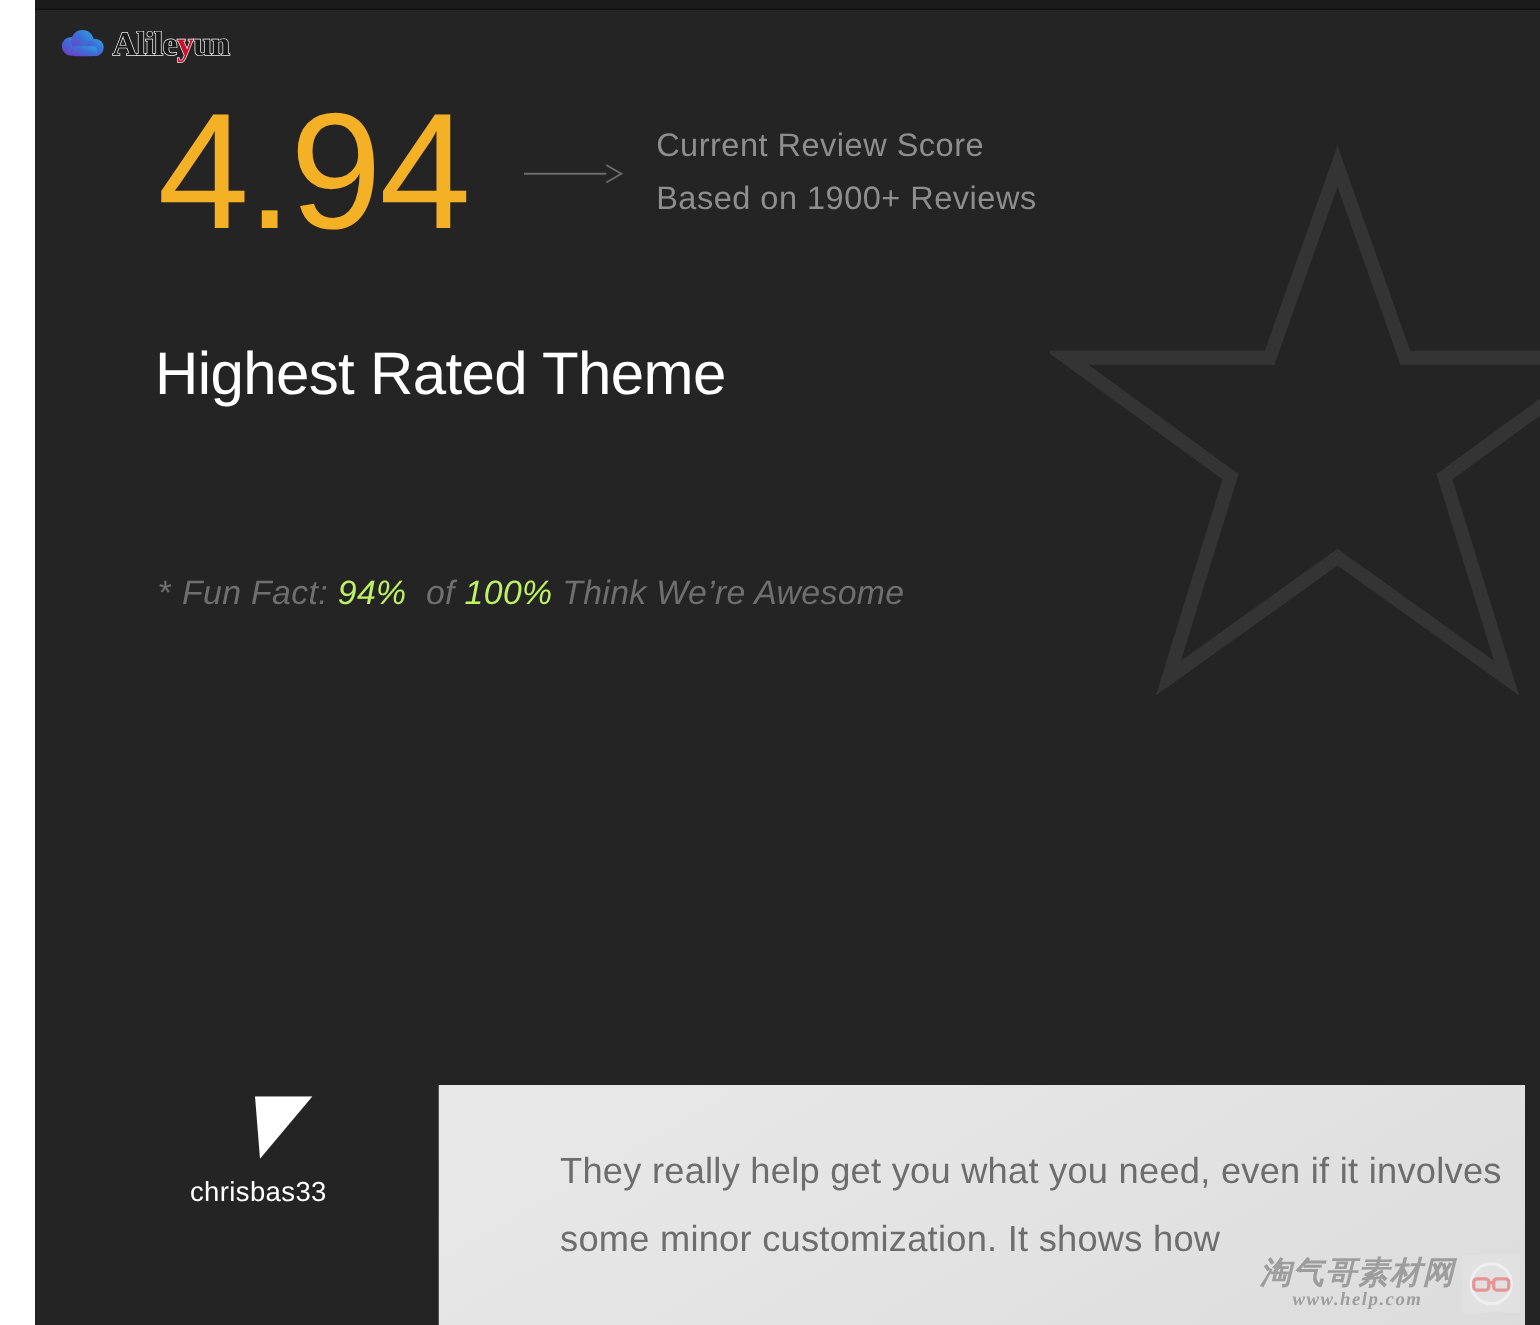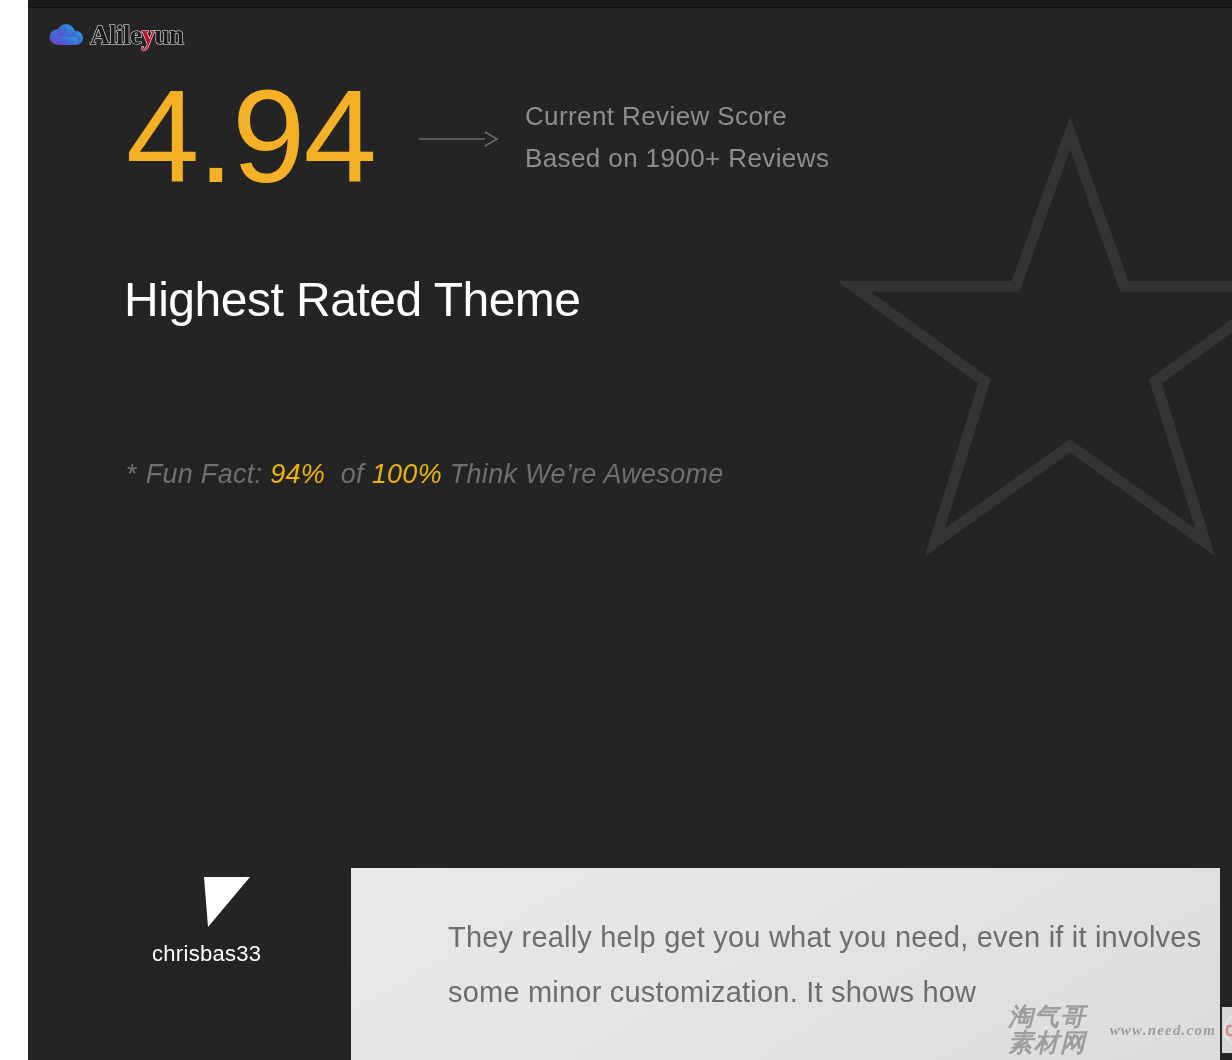--- a/index.html
+++ b/index.html
@@ -114,21 +114,21 @@
   .funfact {
     position: absolute;
     left: 99px; top: 457px;
     font-size: 27px;
     line-height: 34px;
     font-style: italic;
     color: #6f6f6f;
     letter-spacing: 0.3px;
     white-space: nowrap;
   }
-  .funfact .bright { color: #eab308; }
+  .funfact .bright { color: #bef264; }
   .funfact .star { color: #6f6f6f; font-style: normal; }
 
   
   .light-panel {
     position: absolute;
     left: 323px; top: 868px;
     width: 869px; height: 192px;
     background: linear-gradient(150deg, #e8e8e8 0%, #e4e4e4 45%, #dcdcdc 100%);
   }
   .light-panel-text {
@@ -178,21 +178,21 @@
 
   
   .watermark {
     position: absolute;
     left: 980px; top: 1004px;
     display: flex;
     align-items: center;
     gap: 6px;
     opacity: 0.95;
   }
-  .wm-text-col { display: flex; align-items: center; }
+  .wm-text-col { display: flex; flex-direction: column; align-items: center; }
   .wm-cn {
     font-family: "DejaVu Sans", sans-serif;
     font-weight: bold;
     font-size: 25px;
     line-height: 26px;
     color: #9a9a9a;
     font-style: italic;
     letter-spacing: 1px;
   }
   .wm-url {
@@ -261,21 +261,21 @@
   <svg class="bubble-tail" viewBox="0 0 46 50">
     <polygon points="0,0 46,0 4,50" fill="#ffffff"></polygon>
   </svg>
 
 
   <div class="bubble-author">chrisbas33</div>
 
   <div class="watermark">
     <div class="wm-text-col">
       <div class="wm-cn">淘气哥素材网</div>
-      <div class="wm-url">www.need.com</div>
+      <div class="wm-url">www.help.com</div>
     </div>
     <div class="wm-badge">
       <svg width="38" height="38" viewBox="0 0 38 38">
         <circle cx="19" cy="19" r="16" fill="none" stroke="#f0f0f0" stroke-width="2.5"></circle>
         <rect x="5" y="15" width="12" height="9" rx="2.5" fill="none" stroke="#e8928f" stroke-width="2.6"></rect>
         <rect x="21" y="15" width="12" height="9" rx="2.5" fill="none" stroke="#e8928f" stroke-width="2.6"></rect>
         <line x1="17" y1="18" x2="21" y2="18" stroke="#e8928f" stroke-width="2.6"></line>
       </svg>
     </div>
   </div>

